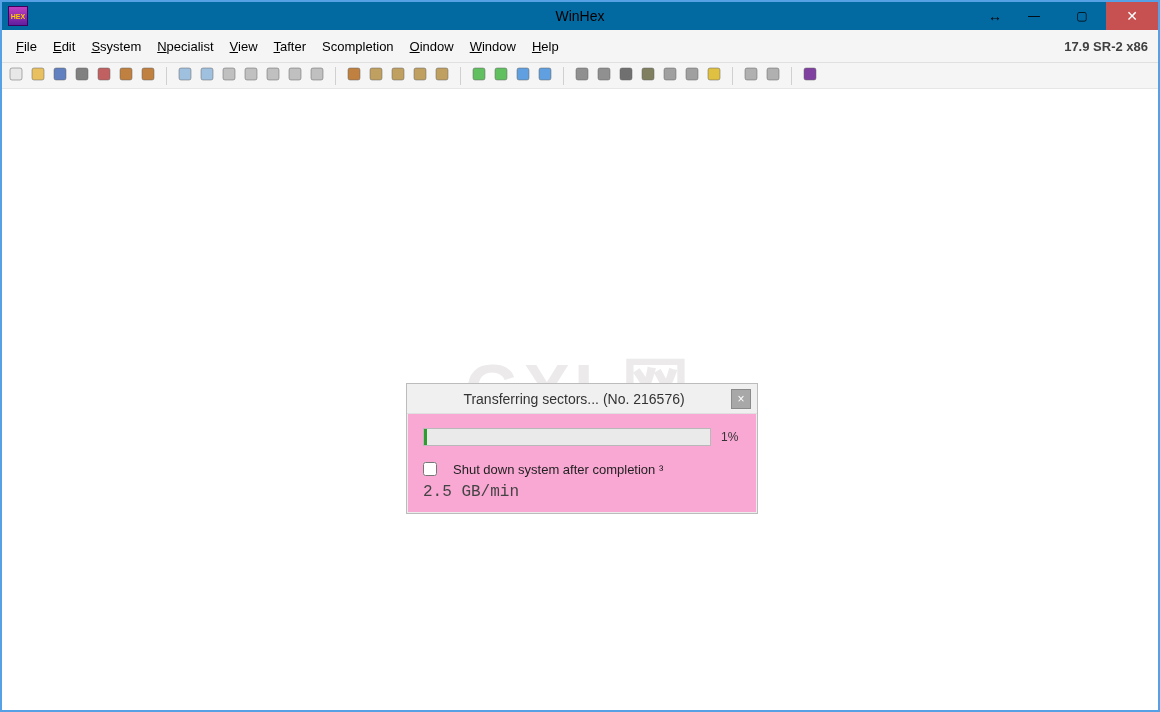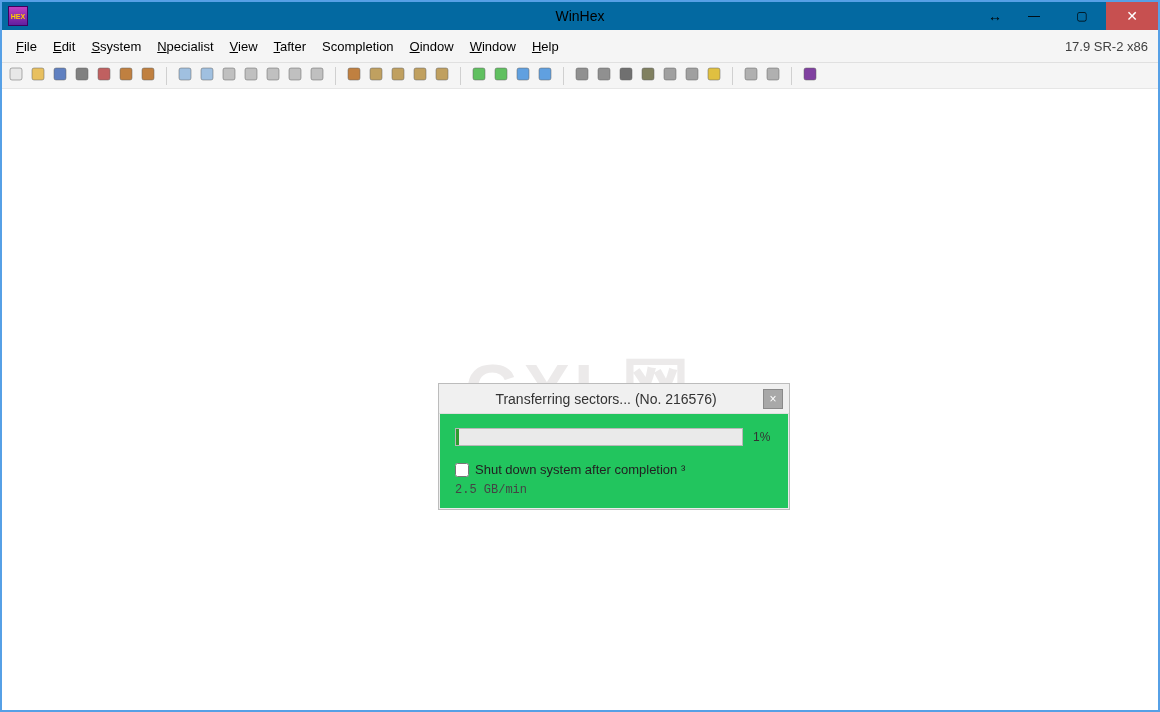--- a/index.html
+++ b/index.html
@@ -72,20 +72,21 @@
     position: relative;
   }
   .menubar .menu-item {
     padding: 0 8px;
   }
   .menubar .menu-item u { text-decoration: underline; }
   .menubar .version {
     margin-left: auto;
     color: #404040;
     padding-right: 4px;
+    font-weight: bold;
   }
   .toolbar {
     height: 26px;
     background: #f5f5f5;
     border-bottom: 1px solid #e6e6e6;
     display: flex; align-items: center;
     padding: 0 4px;
     gap: 2px;
   }
   .toolbar .sep {
@@ -102,24 +103,23 @@
   .content {
     flex: 1;
     background: #fff;
     position: relative;
   }
   
   .dialog {
     position: absolute;
     left: 404px; top: 294px;
     width: 352px;
-    background: #22c55e;
+    background: #f9a8d4;
     border: 1px solid #bcbcbc;
     box-shadow: 0 0 0 1px #ececec inset;
-    margin-left: 32px;
   }
   .dialog-title {
     height: 30px;
     background: #f0f0f0;
     border-bottom: 1px solid #e0e0e0;
     display: flex; align-items: center;
     padding: 0 6px 0 10px;
     font-size: 14px;
     color: #333;
   }
@@ -149,29 +149,29 @@
   }
   .progress-fill {
     position: absolute; left: 0; top: 0; bottom: 0;
     width: 1.2%;
     background: #2e9c2e;
   }
   .pct {
     font-size: 12px; color: #333; min-width: 20px;
   }
   .chk-row {
-    display: flex; align-items: flex-end; gap: 6px;
+    display: flex; align-items: flex-start; gap: 16px;
     font-size: 13px;
     color: #222;
     margin-bottom: 6px;
   }
   .chk-row input { width: 14px; height: 14px; margin:0; }
   .rate {
     font-family: "Consolas","Courier New",monospace;
-    font-size: 12px;
+    font-size: 16px;
     color: #444;
   }
   .watermark {
     position:absolute; left:50%; top:50%;
     transform: translate(-50%,-60%);
     font-size: 70px; font-weight: bold;
     color: #eceaea;
     letter-spacing: 4px;
     pointer-events:none;
     user-select:none;

